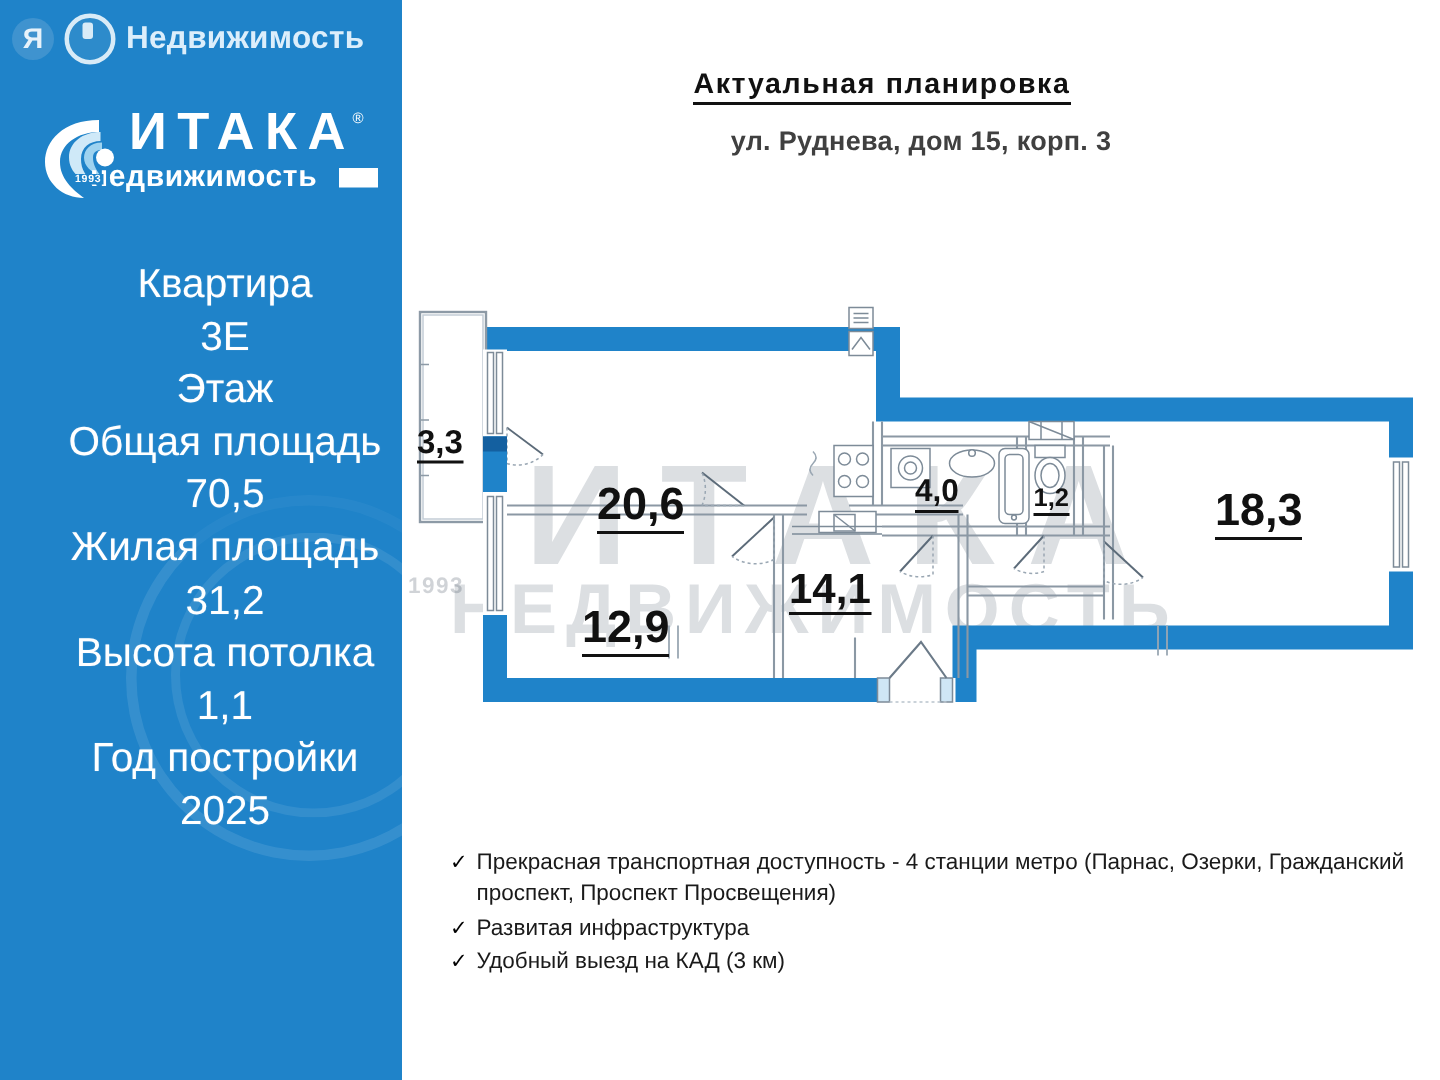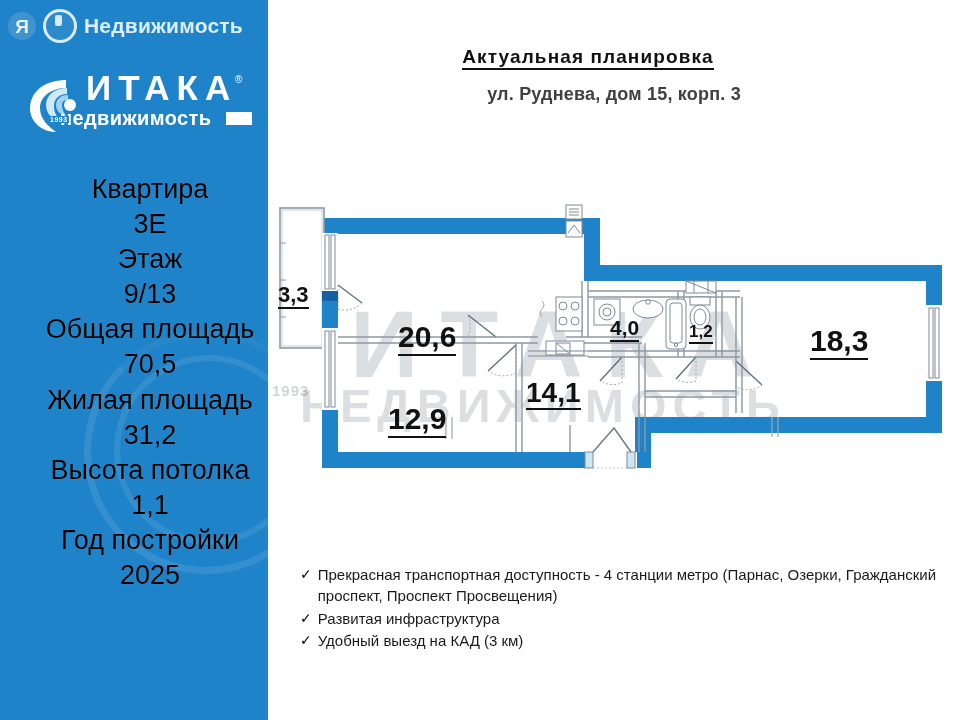--- a/index.html
+++ b/index.html
@@ -86,21 +86,21 @@
     color:#ffffff;font-size:7px;font-weight:bold;letter-spacing:.5px;
     background:#1f83c9;padding:0 1px;
   }
   .itaka-block{
     position:absolute;left:200px;top:40px;width:26px;height:13px;background:#fff;
   }
 
   
   .specs{
     position:absolute;left:0;top:172px;width:300px;
-    text-align:center;color:#000000;
+    text-align:center;color:#ffffff;
     font-size:27px;line-height:1.30;
     font-family:"Liberation Sans",sans-serif;
     text-shadow:0 0 1px rgba(255,255,255,.25);
   }
   .specs div{white-space:nowrap;}
 
   
   .plan-title{
     position:absolute;left:268px;top:46px;width:640px;text-align:center;
     font-size:19px;font-weight:bold;color:#111;letter-spacing:1.1px;
@@ -171,21 +171,20 @@
       <div class="itaka-reg">®</div>
       <div class="itaka-sub">недвижимость</div>
       <div class="itaka-year">1993</div>
       <div class="itaka-block"></div>
     </div>
 
     <div class="specs">
       <div>Квартира</div>
       <div>3Е</div>
       <div>Этаж</div>
-      <div>9/13</div>
       <div>Общая площадь</div>
       <div>70,5</div>
       <div>Жилая площадь</div>
       <div>31,2</div>
       <div>Высота потолка</div>
       <div>1,1</div>
       <div>Год постройки</div>
       <div>2025</div>
     </div>
   </div>

